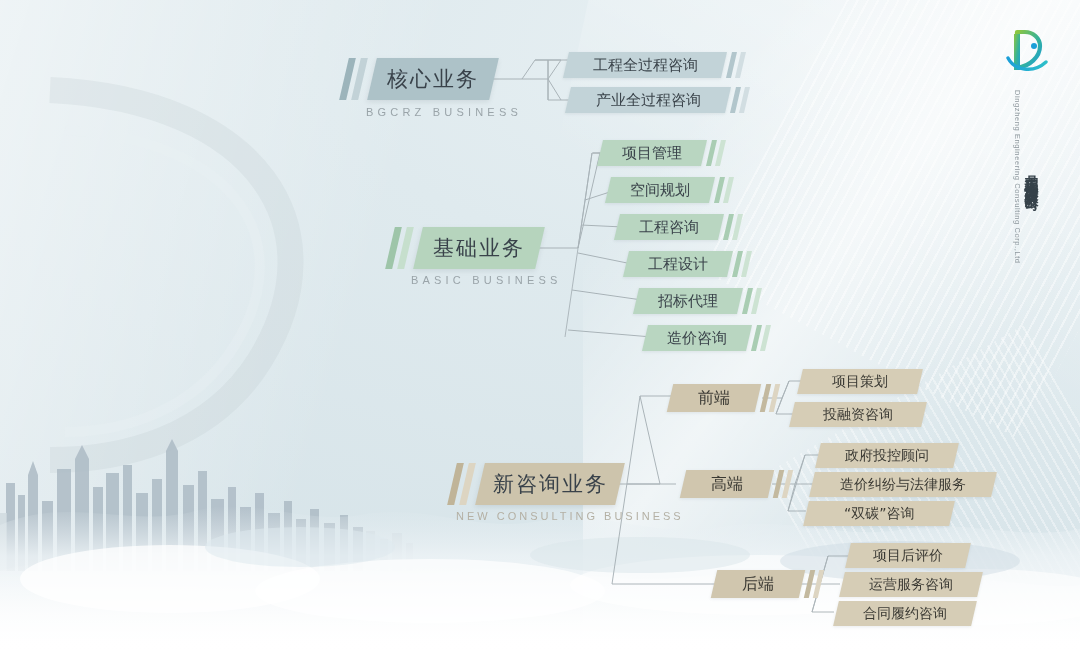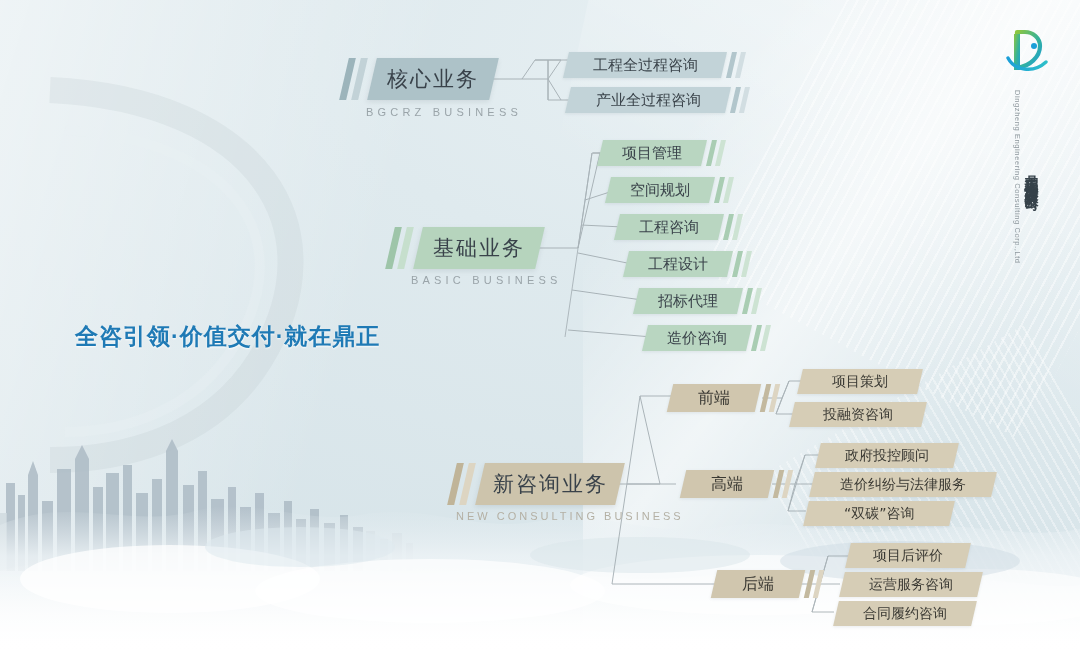--- a/index.html
+++ b/index.html
@@ -196,21 +196,20 @@
              C775 138, 830 162, 920 152 C995 144, 1040 162, 1080 156 L1080 220 L0 220 Z" fill="url(#cg2)"></path>
     <ellipse cx="170" cy="150" rx="150" ry="34" fill="#ffffff" opacity="0.75"></ellipse>
     <ellipse cx="430" cy="162" rx="175" ry="32" fill="#ffffff" opacity="0.7"></ellipse>
     <ellipse cx="760" cy="156" rx="190" ry="30" fill="#ffffff" opacity="0.62"></ellipse>
     <ellipse cx="980" cy="168" rx="140" ry="28" fill="#ffffff" opacity="0.6"></ellipse>
     <ellipse cx="300" cy="118" rx="95" ry="20" fill="#dfe9ee" opacity="0.55"></ellipse>
     <ellipse cx="640" cy="126" rx="110" ry="18" fill="#dae5ea" opacity="0.5"></ellipse>
     <ellipse cx="900" cy="132" rx="120" ry="20" fill="#ccdae2" opacity="0.45"></ellipse>
   </svg>
 
-  <div class="tagline">全咨引领·价值交付·就在鼎正</div>
 
   <div class="logo-wrap">
     <svg class="logo-mark" viewBox="0 0 54 54">
       <defs>
         <linearGradient id="lg1" x1="0" y1="0" x2="1" y2="1">
           <stop offset="0%" stop-color="#8dc63f"></stop>
           <stop offset="55%" stop-color="#35b29a"></stop>
           <stop offset="100%" stop-color="#1b9fd8"></stop>
         </linearGradient>
         <linearGradient id="lg2" x1="0" y1="0" x2="1" y2="0">

